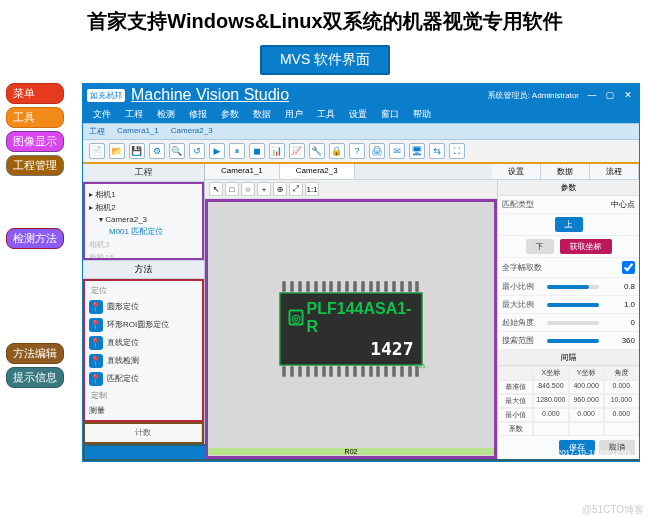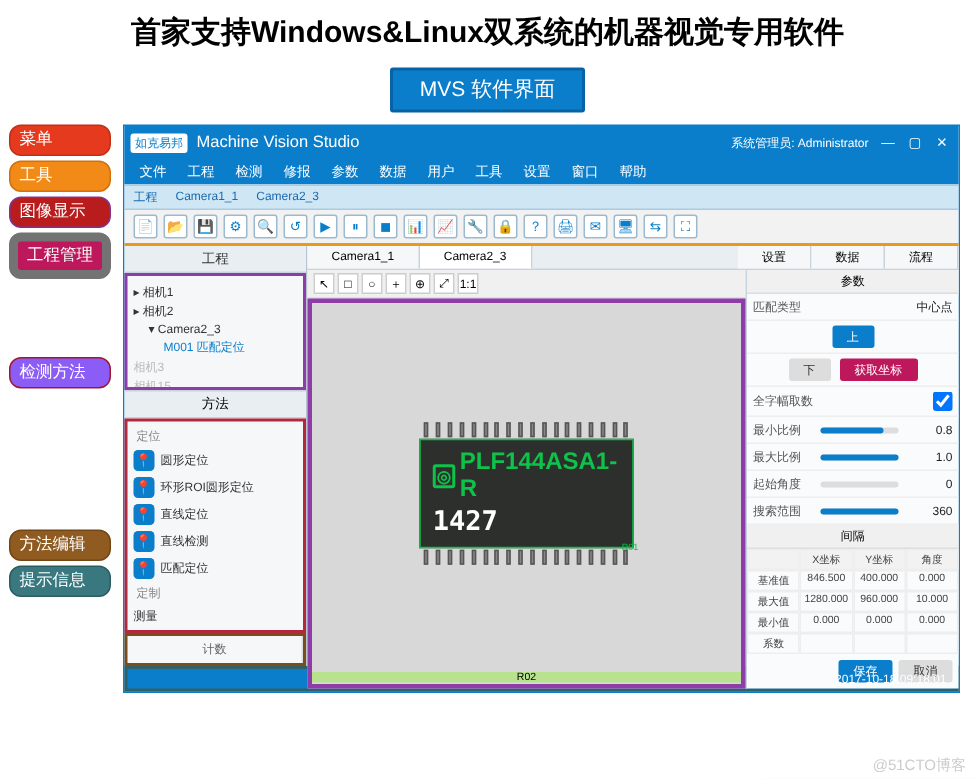--- a/index.html
+++ b/index.html
@@ -6,32 +6,32 @@
 body { background: #fff; width: 650px; height: 519px; position: relative; }
 .headline { font-size: 20px; font-weight: bold; text-align: center; padding: 8px 0 6px; color: #000; }
 .badge-title { text-align: center; margin: 4px 0 8px; }
 .badge-title span { display: inline-block; background: #0a7ecb; color: #fff; padding: 4px 18px; font-size: 14px; border: 2px solid #0563a6; border-radius: 2px; }
 .stage { position: relative; padding: 0 10px; }
 
 .labels { position: absolute; left: 6px; top: 0; display: flex; flex-direction: column; gap: 3px; z-index: 5; }
 .lab { color: #fff; font-size: 11px; padding: 3px 6px; border-radius: 8px; text-align: left; min-width: 54px; line-height: 13px; white-space: nowrap; }
 .l-red { background: #e63a1e; border: 1px solid #c03018; }
 .l-orange { background: #f28a18; border: 1px solid #d07010; }
-.l-purple { background: #b91c1c; border: 1px solid #7e3494; }
-.l-navy { background: #be185d; border: 6px solid #737373; }
+.l-purple { background: #d946ef; border: 1px solid #7e3494; }
+.l-navy { background: #a16207; border: 1px solid #737373; }
 .l-crimson { background: #8b5cf6; border: 1px solid #a01830; }
 .l-brown { background: #8f5b20; border: 1px solid #724615; }
 .l-teal { background: #3a7880; border: 1px solid #2a5c62; }
 .labels .gap1 { height: 46px; }
 .labels .gap2 { height: 88px; }
 
 .app { margin-left: 72px; border: 1px solid #0a7ecb; background: #f6f7f8; font-size: 9px; }
 .titlebar { background: #0a7ecb; color: #fff; display: flex; align-items: center; height: 22px; padding: 0 4px; }
 .titlebar .logo { background: #fff; color: #0a7ecb; font-size: 8px; padding: 1px 3px; border-radius: 2px; margin-right: 6px; }
-.titlebar .ttl { font-size: 11px; flex: 1; }
+.titlebar .ttl { font-size: 16px; flex: 1; text-decoration: underline; }
 .titlebar .admin { font-size: 8px; margin-right: 6px; }
 .titlebar .winctl { display: flex; gap: 4px; }
 .titlebar .winctl span { width: 14px; text-align: center; cursor: pointer; }
 
 .menubar { background: #0a7ecb; color: #fff; display: flex; gap: 14px; padding: 2px 10px; font-size: 9px; }
 .menubar span { cursor: pointer; }
 .breadcrumb { background: #cfe6f5; border-top: 1px solid #a9cce4; border-bottom: 1px solid #a9cce4; display: flex; padding: 2px 6px; font-size: 8px; color: #1a6baf; gap: 12px; }
 
 .toolbar { background: #f2f2f2; border-bottom: 2px solid #e69b1a; display: flex; gap: 4px; padding: 3px 6px; }
 .toolbar .tbtn { width: 16px; height: 16px; border: 1px solid #9bb9cf; background: #fff; border-radius: 2px; display: flex; align-items: center; justify-content: center; font-size: 9px; color: #0a7ecb; cursor: pointer; }
@@ -59,21 +59,21 @@
 .ctabs .ct { padding: 2px 16px; border-right: 1px solid #c8d4dd; background: #f6f7f8; cursor: pointer; }
 .ctabs .ct.active { background: #fff; }
 .ctabs .right-ctabs { margin-left: auto; display: flex; }
 .canvas-tools { background: #f0f0f0; padding: 2px 4px; border-bottom: 1px solid #ddd; display: flex; gap: 2px; }
 .canvas-tools span { width: 14px; height: 14px; border: 1px solid #ccc; background: #fff; font-size: 8px; display: flex; align-items: center; justify-content: center; cursor: pointer; }
 .canvas { flex: 1; border: 3px solid #8e3da8; background: #d8d8d8; position: relative; overflow: hidden; }
 .chip { position: absolute; left: 50%; top: 50%; transform: translate(-50%,-50%); border: 1px solid #0ec24a; background: #2c2f2c; padding: 6px 8px; }
 .chip-body { position: relative; }
 .chip-txt1 { color: #0ec24a; font-weight: bold; font-size: 16px; font-family: monospace; display: flex; align-items: center; gap: 3px; }
 .chip-logo { width: 16px; height: 16px; border: 2px solid #0ec24a; display: inline-flex; align-items: center; justify-content: center; font-size: 11px; border-radius: 2px; }
-.chip-txt2 { color: #fff; font-weight: bold; font-size: 18px; text-align: left; margin-top: 2px; font-family: monospace; }
+.chip-txt2 { color: #fff; font-weight: bold; font-size: 18px; text-align: right; margin-top: 2px; font-family: monospace; }
 .chip .roi { position: absolute; bottom: -4px; right: -4px; font-size: 6px; color: #0ec24a; }
 .pins { position: absolute; display: flex; justify-content: space-around; left: 0; right: 0; }
 .pins.top { top: -12px; } .pins.bot { bottom: -12px; }
 .pins span { width: 3px; height: 10px; background: #888; border: 1px solid #555; }
 .roi2 { position: absolute; bottom: 1px; left: 50%; transform: translateX(-50%); background: #b8e28e; font-size: 7px; padding: 0 140px; }
 
 .rightcol { width: 142px; border-left: 1px solid #c8d4dd; background: #fafbfc; display: flex; flex-direction: column; font-size: 8px; }
 .rhead { text-align: center; padding: 2px; background: #f0f0f0; border-bottom: 1px solid #ddd; }
 .rprm { padding: 3px 4px; border-bottom: 1px solid #eee; display: flex; align-items: center; gap: 2px; }
 .rprm .k { flex: 1; color: #555; }

